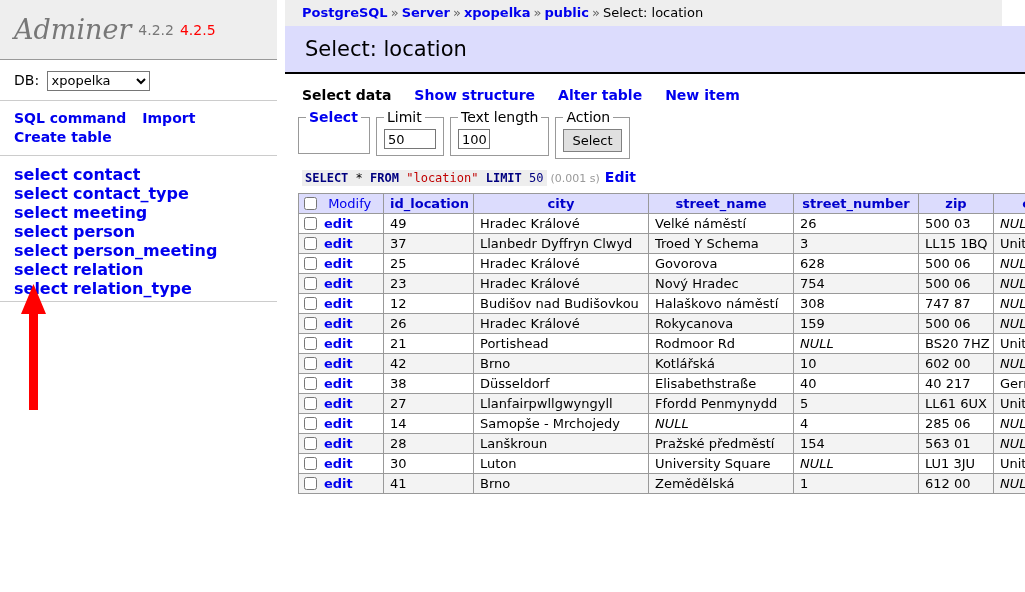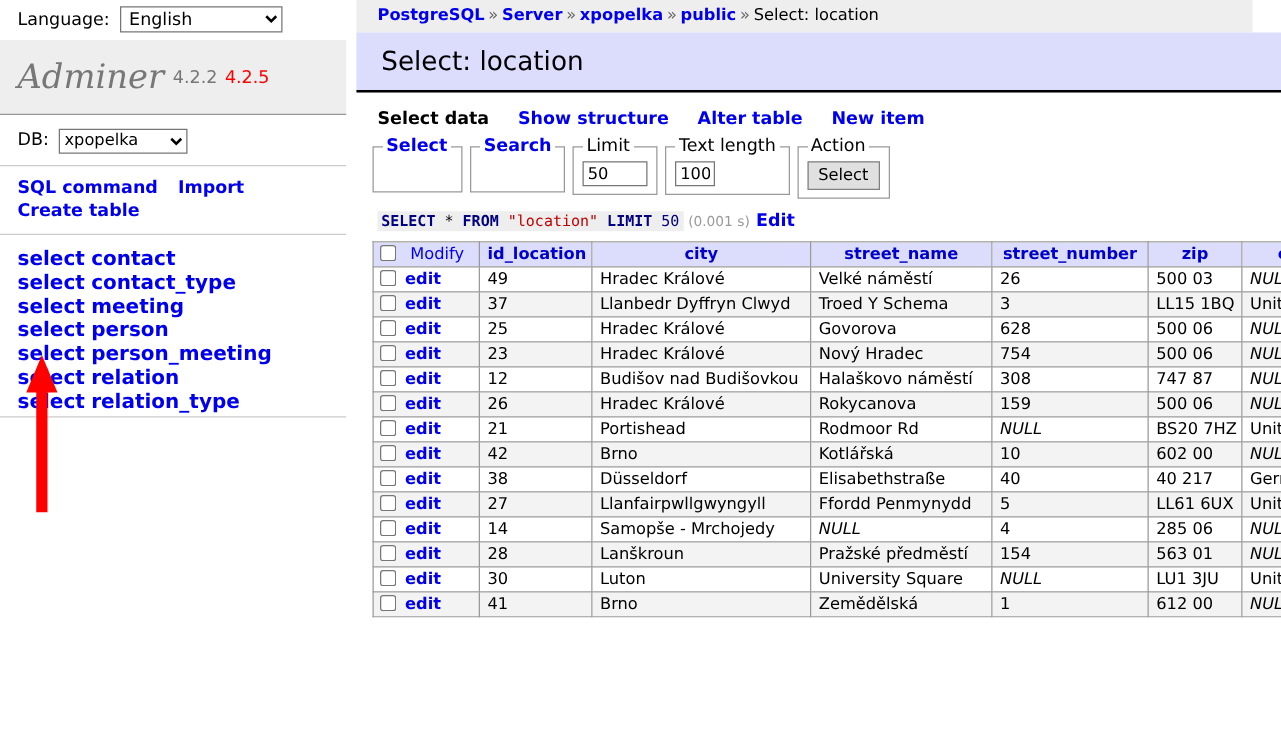--- a/index.html
+++ b/index.html
@@ -282,26 +282,20 @@
   col.c-street { width: 145px; }
   col.c-num { width: 125px; }
   col.c-zip { width: 75px; }
   col.c-country { width: 65px; }
 </style>
 </head>
 <body>
 
 <div id="sidebar">
 
-  <div class="lang-bar">
-    <label>Language:</label>
-    <select class="lang-select">
-      <option>English</option>
-    </select>
-  </div>
 
   <div class="logo-box">
     <span class="logo-title">Adminer</span>
     <span class="logo-ver">4.2.2</span>
     <span class="logo-ver-new">4.2.5</span>
   </div>
 
   <div class="db-block">
     <div class="db-row">
       <label>DB:</label>
@@ -343,24 +337,20 @@
     <h1 class="page-title">Select: location</h1>
   </div>
 
   <div class="menu-row">
     <span class="active-tab">Select data</span><a href="#">Show structure</a><a href="#">Alter table</a><a href="#">New item</a>
   </div>
 
   <div class="fieldsets">
     <fieldset>
       <legend><a href="#">Select</a></legend>
-      <div class="fs-empty"></div>
-    </fieldset>
-    <fieldset>
-      <legend><a href="#">Search</a></legend>
       <div class="fs-empty"></div>
     </fieldset>
     <fieldset>
       <legend>Limit</legend>
       <input class="num-input" value="50" style="">
     </fieldset>
     <fieldset>
       <legend>Text length</legend>
       <input class="num-input wide" value="100" style="">
     </fieldset>

